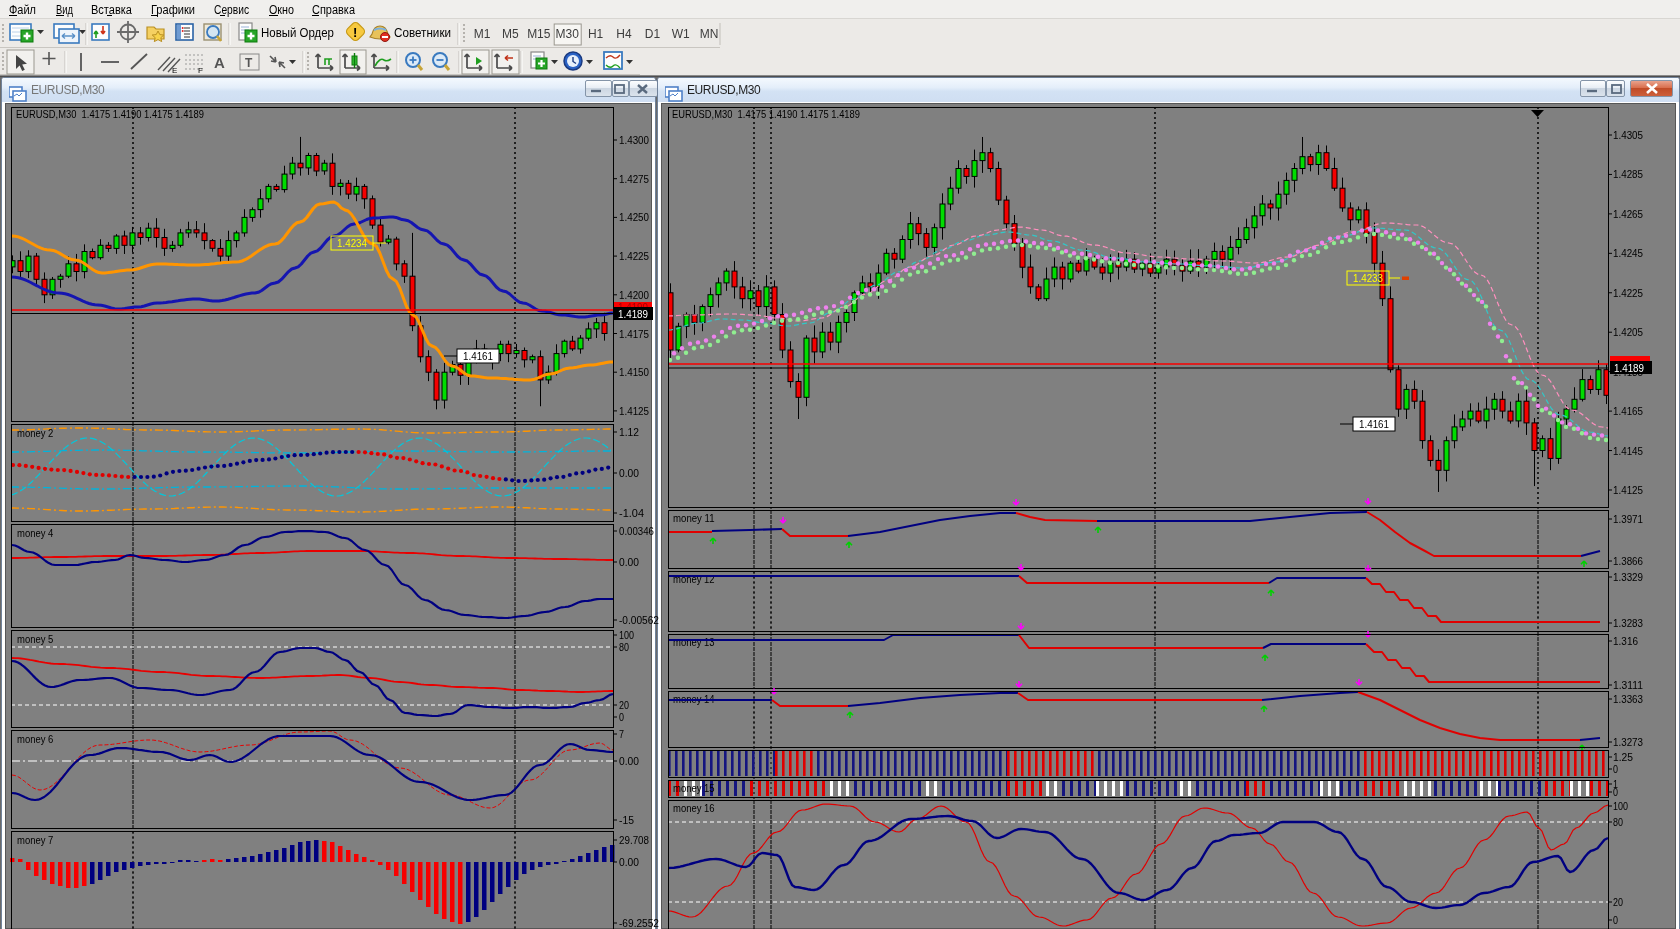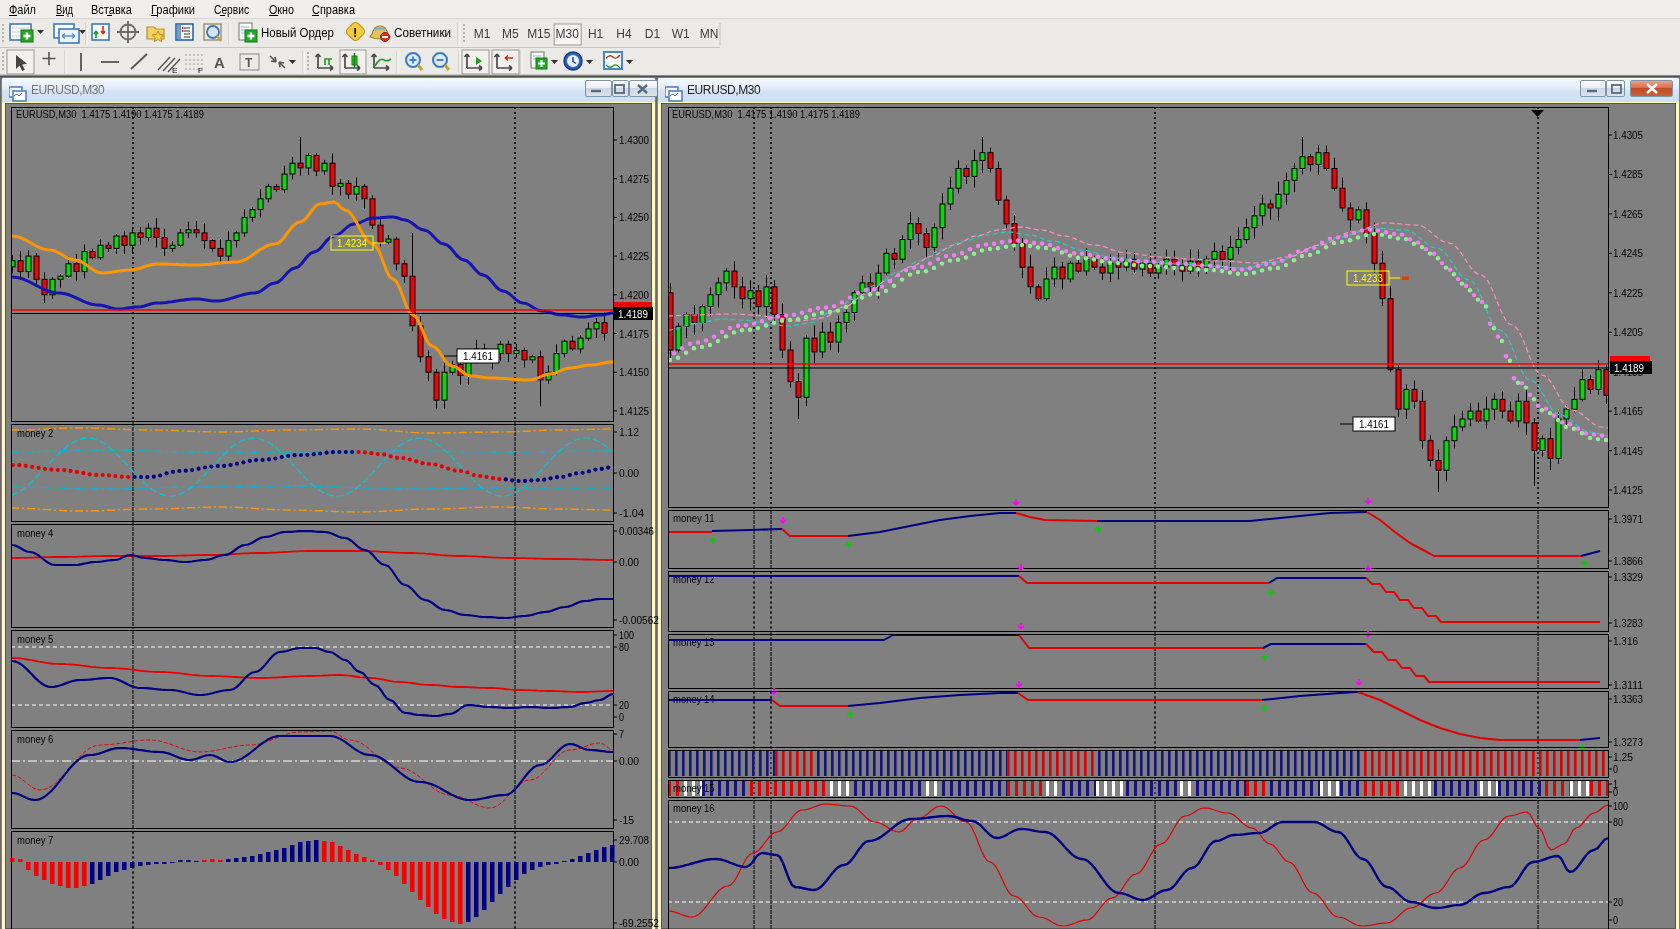--- a/index.html
+++ b/index.html
@@ -1,16 +1,16 @@
 <!DOCTYPE html>
 <html><head><meta charset="utf-8"><style>
 html,body{margin:0;padding:0;width:1680px;height:929px;overflow:hidden;
 font-family:"Liberation Sans",sans-serif;background:#6a6a6a;}
 #mdi{position:absolute;left:0;top:76px;width:1680px;height:853px;background:#6a6a6a;border-top:1px solid #4e4e4e;}
-.win{position:absolute;background:#fef9c3;border:1px solid #70829a;border-radius:3px 3px 0 0;}
+.win{position:absolute;background:#ffffff;border:1px solid #70829a;border-radius:3px 3px 0 0;}
 .tbar{position:absolute;left:0;top:0;right:0;height:24px;border-radius:2px 2px 0 0;
 background:linear-gradient(#f4f9fe 0%,#e4eefa 40%,#d3e2f4 55%,#cfdef2 100%);}
 .ttext{position:absolute;left:29px;top:5px;font-size:12px;letter-spacing:-0.4px;}
 .client{position:absolute;left:3px;right:3px;top:25px;bottom:0;background:#808080;border:1px solid #565656;}
 .btn{position:absolute;top:2px;height:15px;border:1px solid #8494a8;border-radius:2px;
 background:linear-gradient(#fcfdfe,#e8eef5 45%,#ccd6e2 50%,#dbe3ec);}
 svg{position:absolute;left:0;top:0;}
 </style></head><body>
 <div id="mdi"></div>
 

